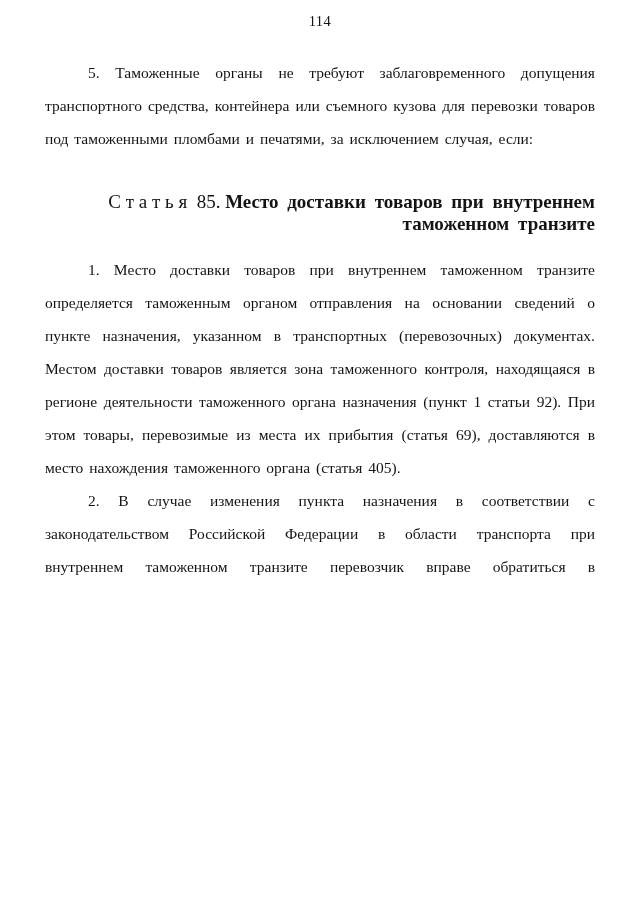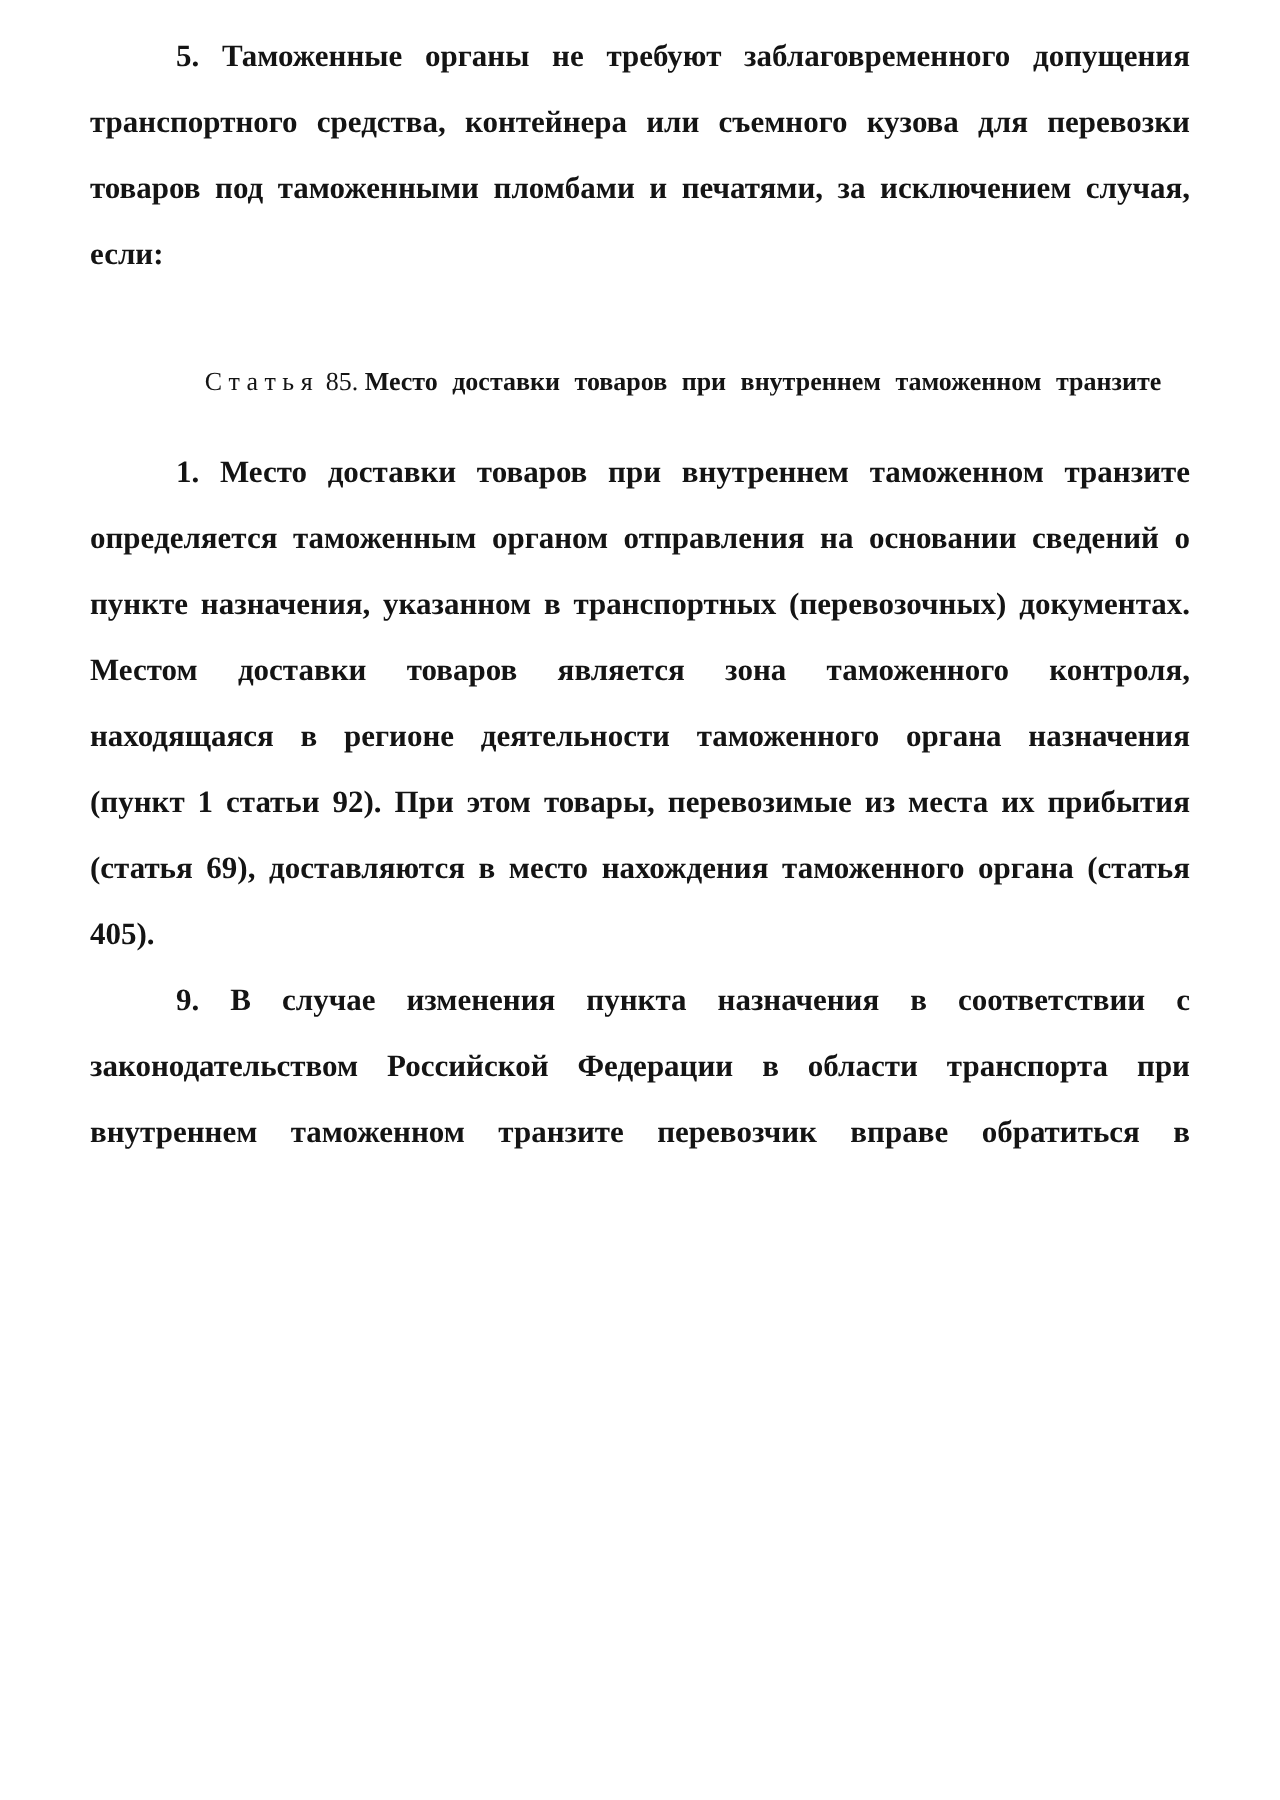--- a/index.html
+++ b/index.html
@@ -28,51 +28,51 @@
     margin-bottom: 26px;
     letter-spacing: 0.5px;
   }
   p.body {
     margin: 0;
     font-size: 15.5px;
     line-height: 33px;
     text-align: justify;
     text-indent: 43px;
     word-spacing: 2px;
-    font-weight: bold;
   }
   p.body.fill-last {
     text-align-last: justify;
   }
   .article-heading {
     margin: 36px 0 18px 0;
-    font-size: 13px;
+    font-size: 19px;
     line-height: 22px;
     padding-left: 147px;
     text-indent: -104px;
-    text-align: center;
+    text-align: right;
   }
   .article-label {
     font-weight: normal;
     white-space: pre;
   }
   .article-title {
     font-weight: bold;
     word-spacing: 4px;
   }
 </style>
 </head>
 <body>
 
 <div class="sheet">
 
+  <div class="page-number">114</div>
 
   <p class="body">5. Таможенные органы не требуют заблаговременного допущения транспортного средства, контейнера или съемного кузова для перевозки товаров под таможенными пломбами и печатями, за исключением случая, если:</p>
 
 
 
   <div class="article-heading"><span class="article-label">С т а т ь я  85.</span> <span class="article-title">Место доставки товаров при внутреннем таможенном транзите</span></div>
 
   <p class="body">1. Место доставки товаров при внутреннем таможенном транзите определяется таможенным органом отправления на основании сведений о пункте назначения, указанном в транспортных (перевозочных) документах. Местом доставки товаров является зона таможенного контроля, находящаяся в регионе деятельности таможенного органа назначения (пункт 1 статьи 92). При этом товары, перевозимые из места их прибытия (статья 69), доставляются в место нахождения таможенного органа (статья 405).</p>
 
-  <p class="body fill-last">9. В случае изменения пункта назначения в соответствии с законодательством Российской Федерации в области транспорта при внутреннем таможенном транзите перевозчик вправе обратиться в</p>
+  <p class="body fill-last">2. В случае изменения пункта назначения в соответствии с законодательством Российской Федерации в области транспорта при внутреннем таможенном транзите перевозчик вправе обратиться в</p>
 
 </div>
 
 </body></html>

